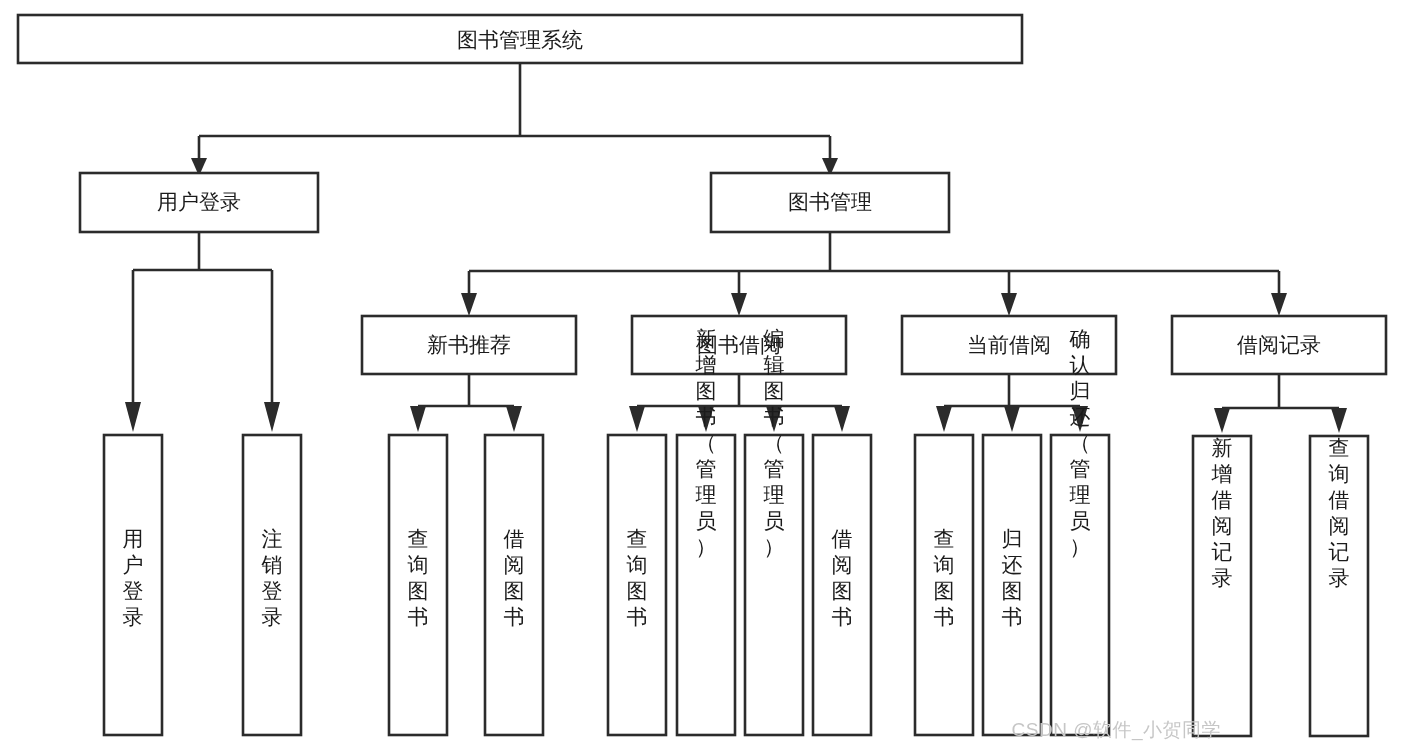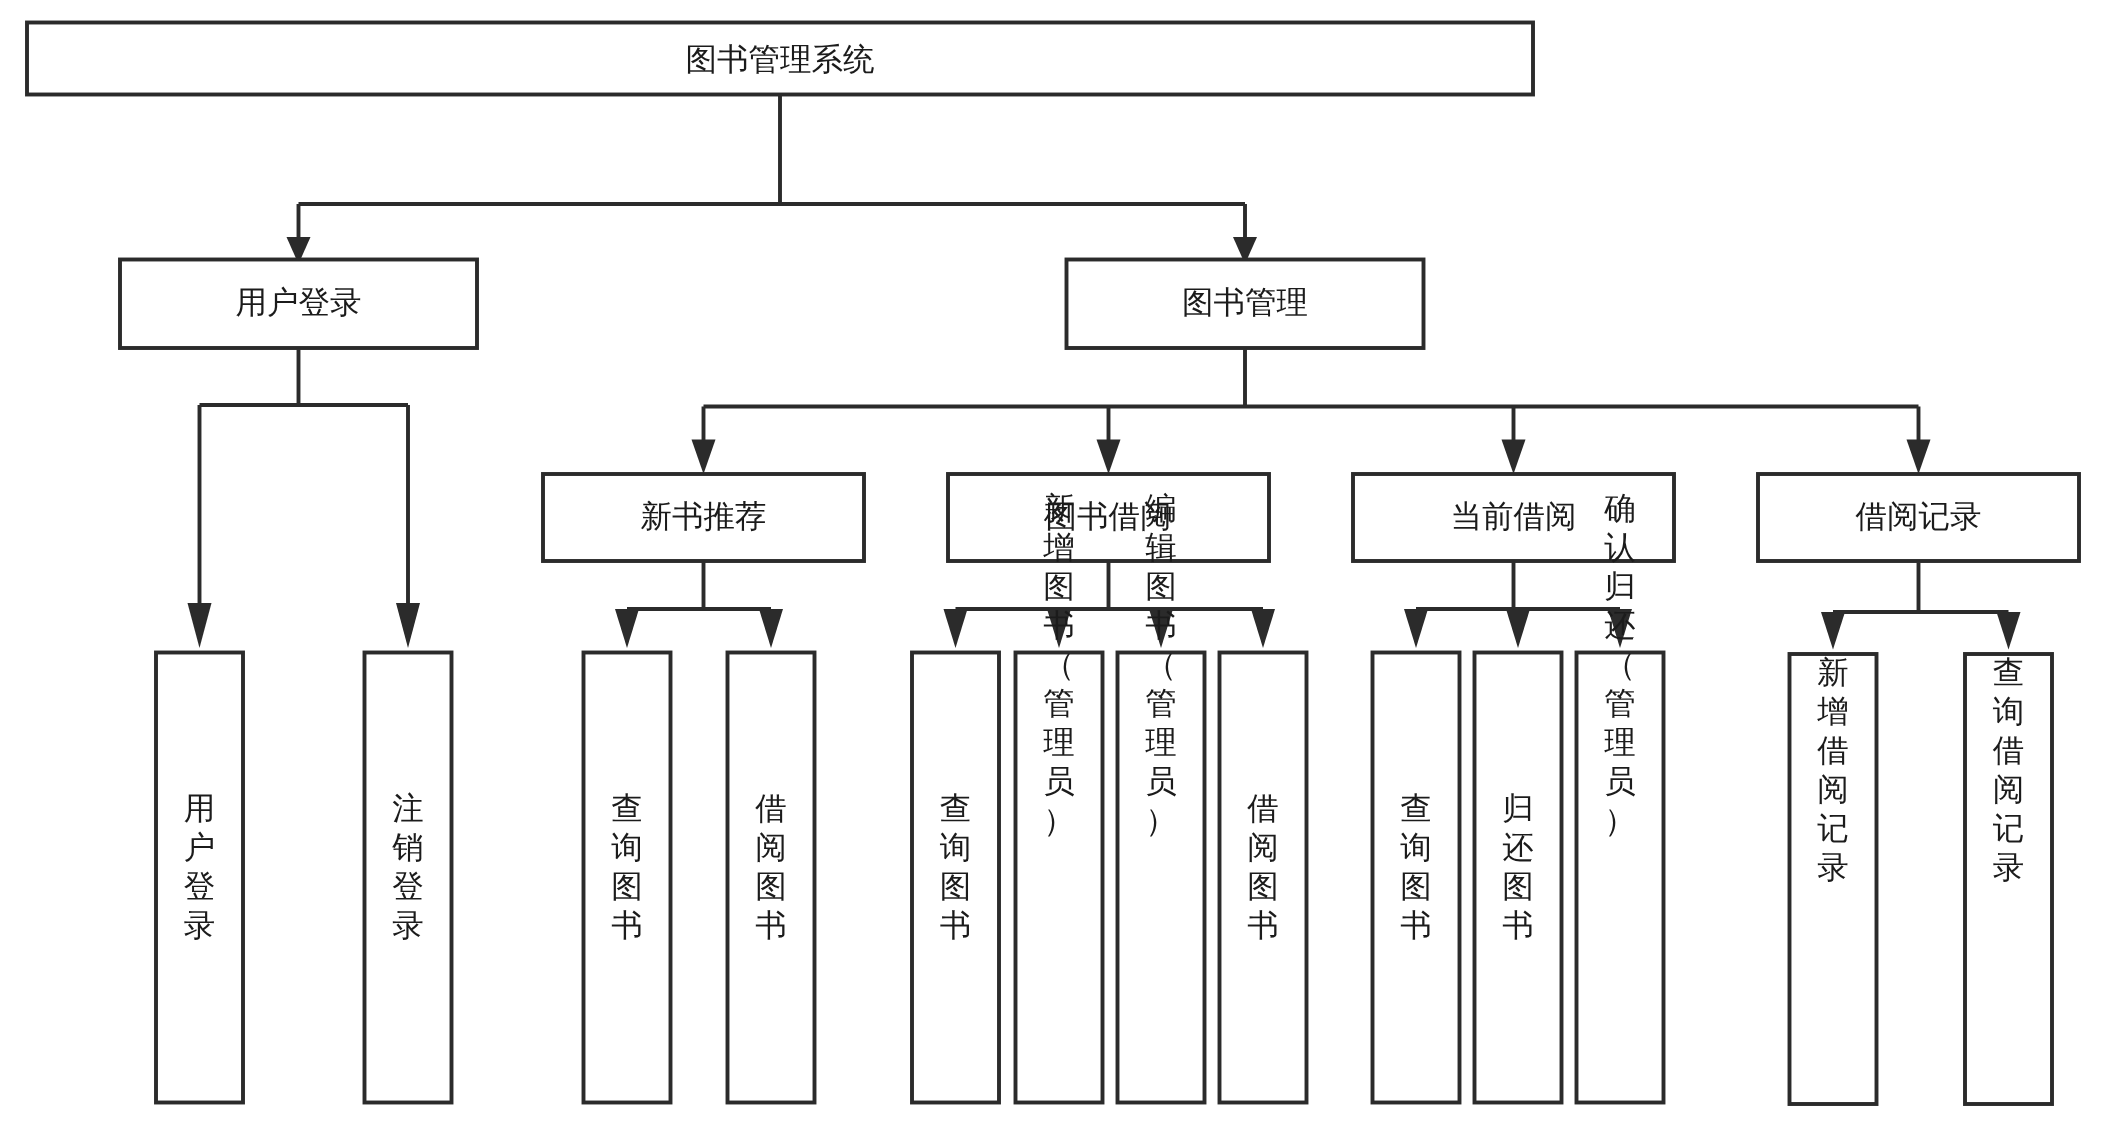--- a/index.html
+++ b/index.html
@@ -206,13 +206,14 @@
     <g>
       <rect class="node-box" x="1193" y="436" width="58" height="300"></rect>
       <text class="node-label-vert" x="1222" y="520"><tspan x="1222" y="455">新</tspan><tspan x="1222" y="481">增</tspan><tspan x="1222" y="507">借</tspan><tspan x="1222" y="533">阅</tspan><tspan x="1222" y="559">记</tspan><tspan x="1222" y="585">录</tspan></text>
     </g>
     <g>
       <rect class="node-box" x="1310" y="436" width="58" height="300"></rect>
       <text class="node-label-vert" x="1339" y="520"><tspan x="1339" y="455">查</tspan><tspan x="1339" y="481">询</tspan><tspan x="1339" y="507">借</tspan><tspan x="1339" y="533">阅</tspan><tspan x="1339" y="559">记</tspan><tspan x="1339" y="585">录</tspan></text>
     </g>
   </svg>
 
+  <div class="watermark">CSDN @软件_小贺同学</div>
 </div>
 
 </body></html>

